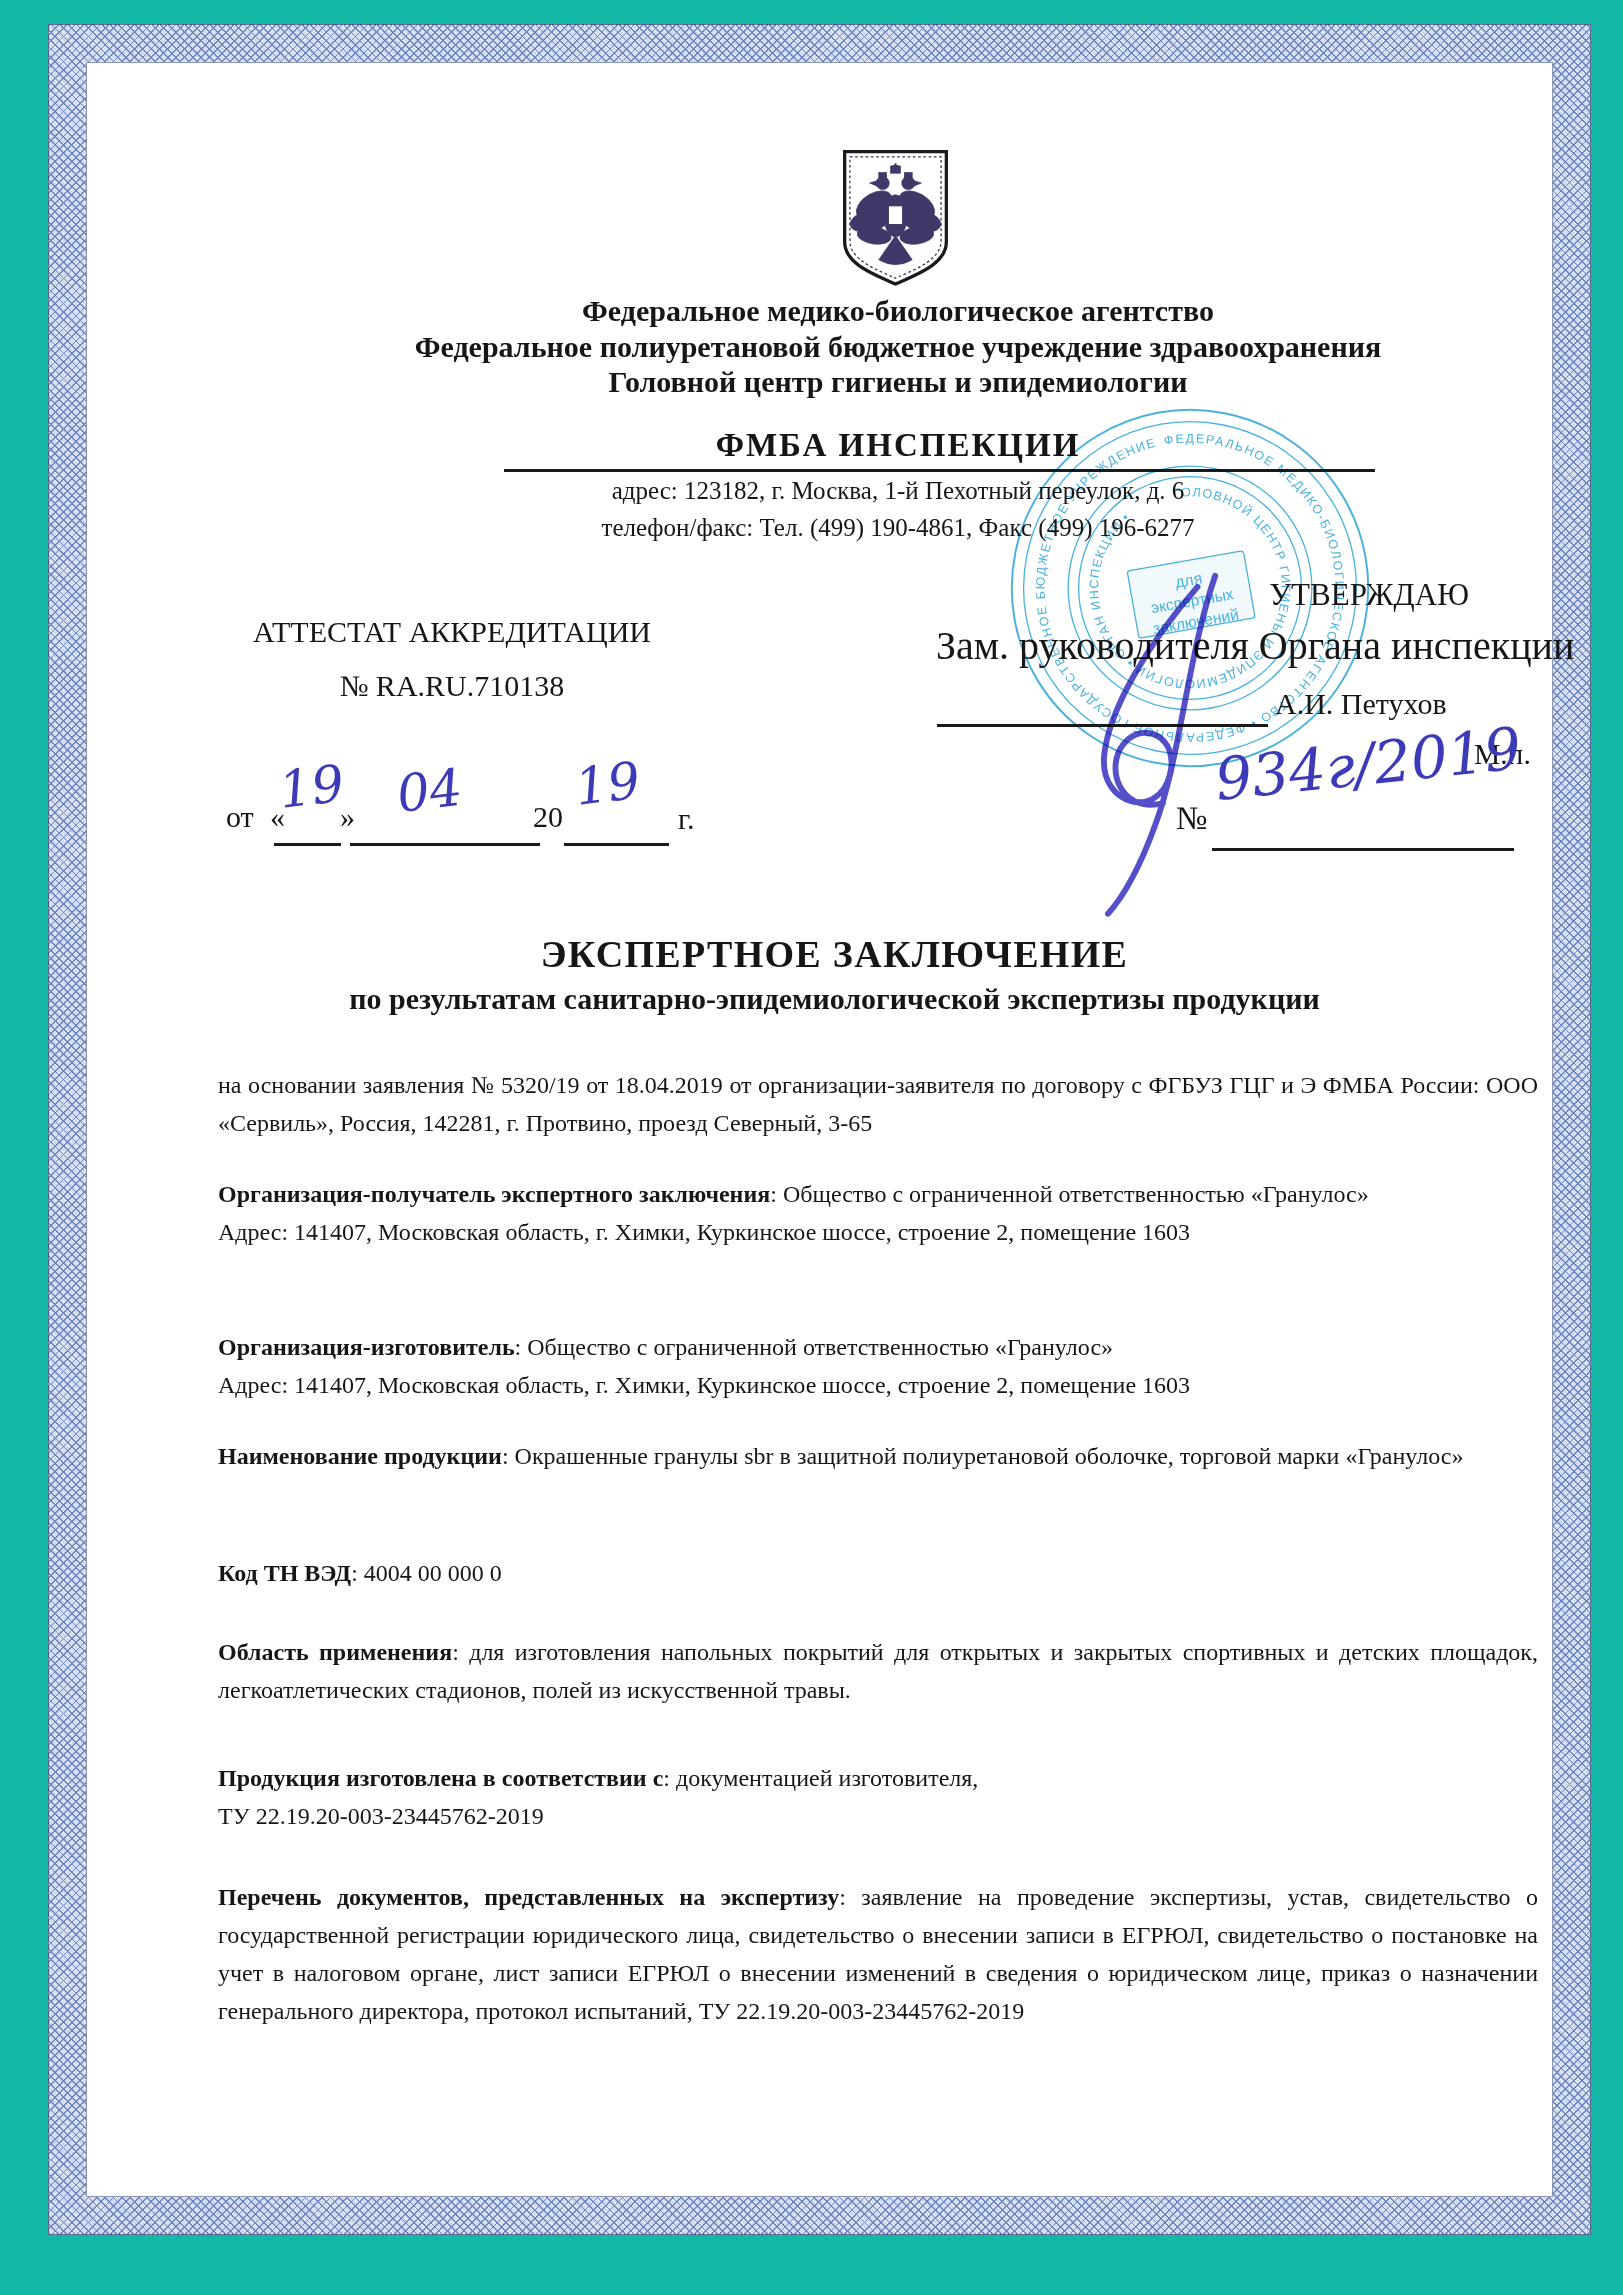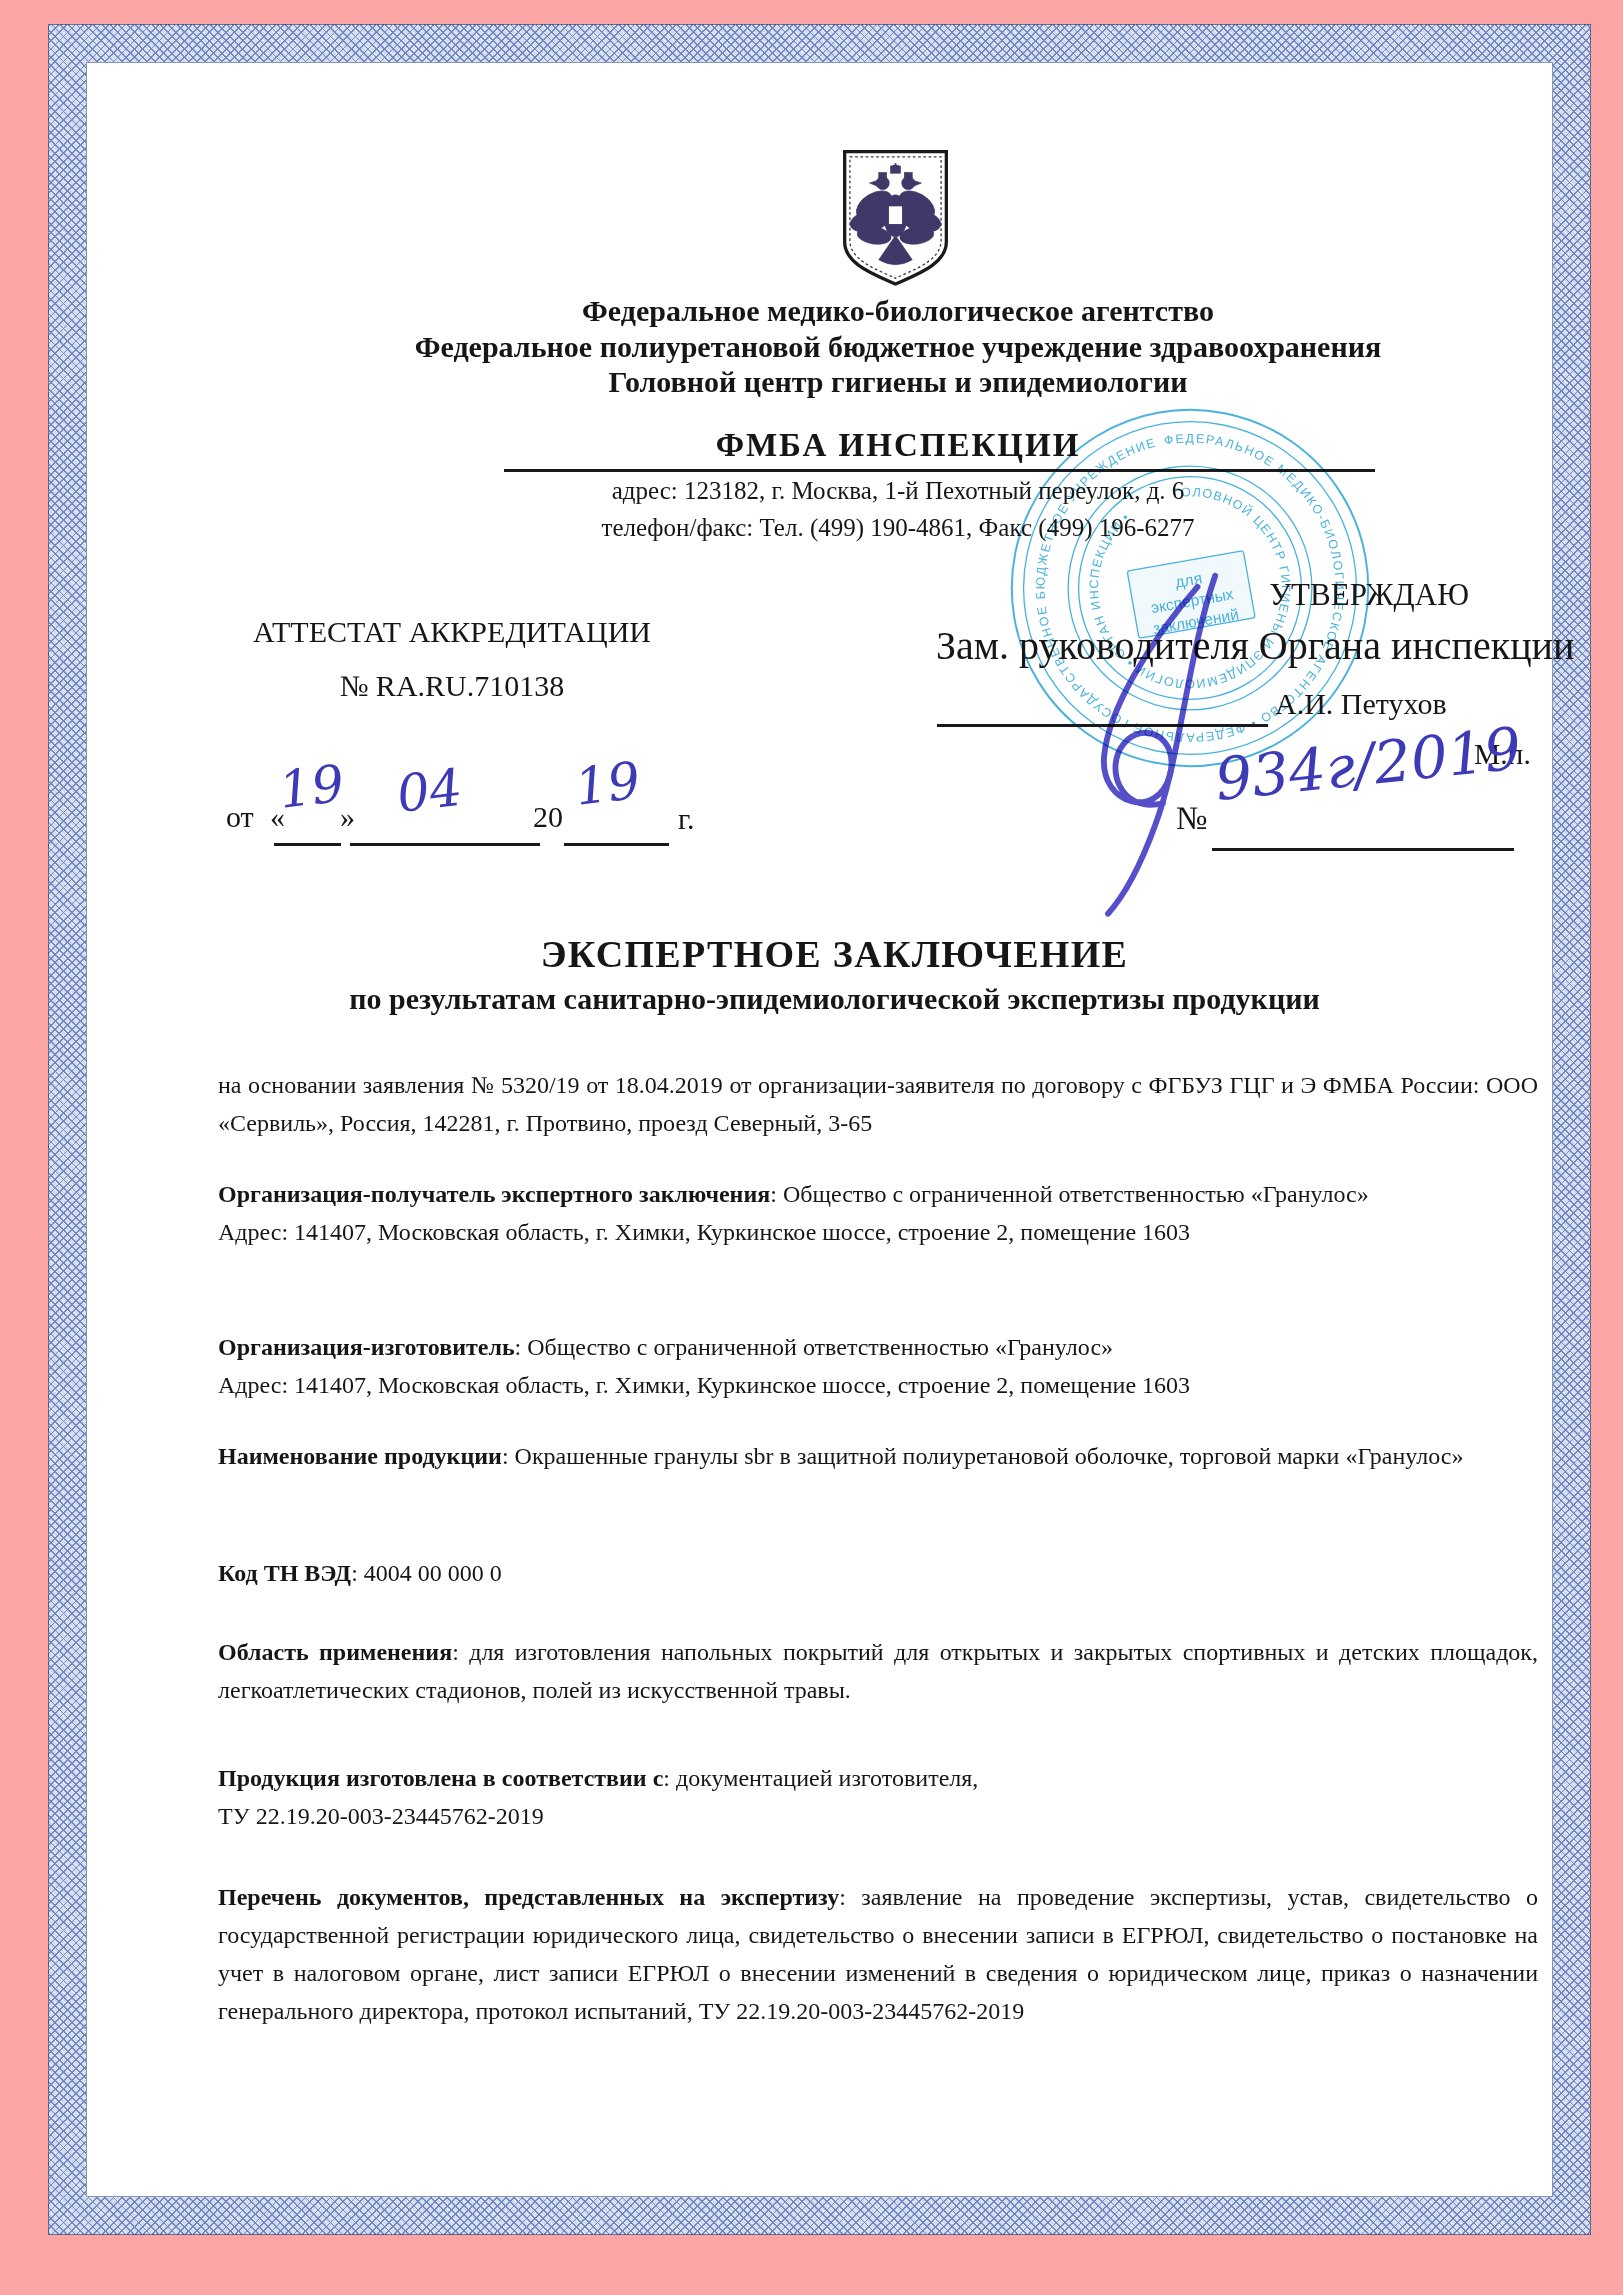--- a/index.html
+++ b/index.html
@@ -1,17 +1,17 @@
 <!DOCTYPE html>
 <html style="font-size:10.5px"><head>
 <meta charset="utf-8">
 <style>
   html,body{margin:0;padding:0;background:#ffffff;}
   .page{
-    position:relative;width:1623px;height:2295px;background:#fca5a5;
+    position:relative;width:1623px;height:2295px;background:#14b8a6;
     font-family:"Liberation Serif",serif;color:#161616;overflow:hidden;
   }
   
   .frame{
     position:absolute;left:48px;top:24px;width:1543px;height:2211px;
     background-color:#cfdaf0;
     background-image:
       repeating-linear-gradient(45deg,  rgba(110,132,190,.95) 0 1.3px, transparent 1.3px 5.9px),
       repeating-linear-gradient(135deg, rgba(110,132,190,.95) 0 1.3px, transparent 1.3px 5.9px),
       repeating-linear-gradient(45deg,  rgba(255,255,255,.65) 2.6px 3.3px, transparent 3.3px 5.9px);

